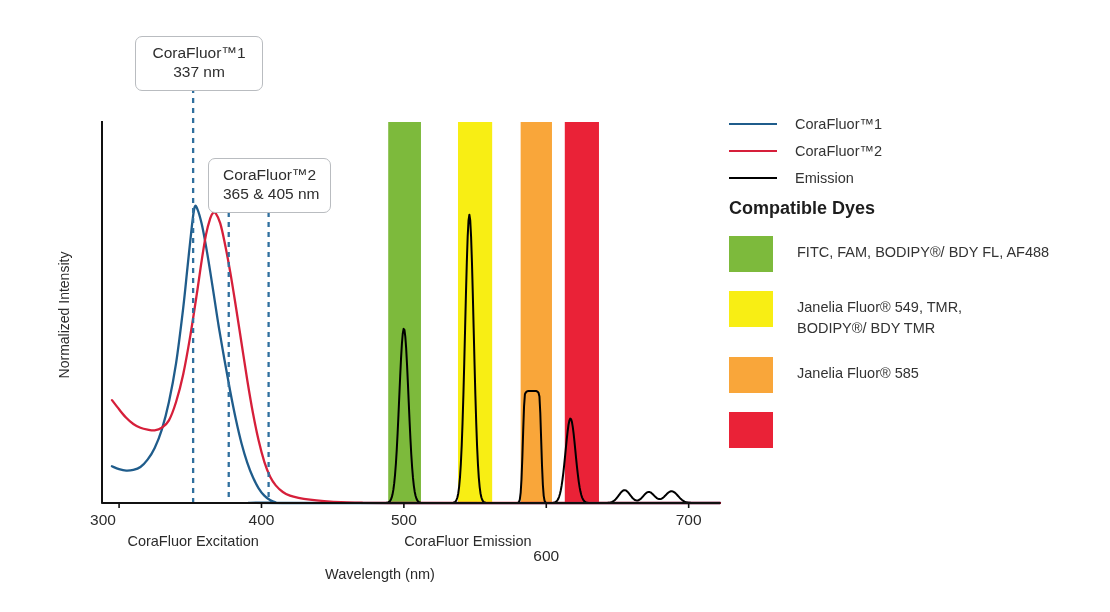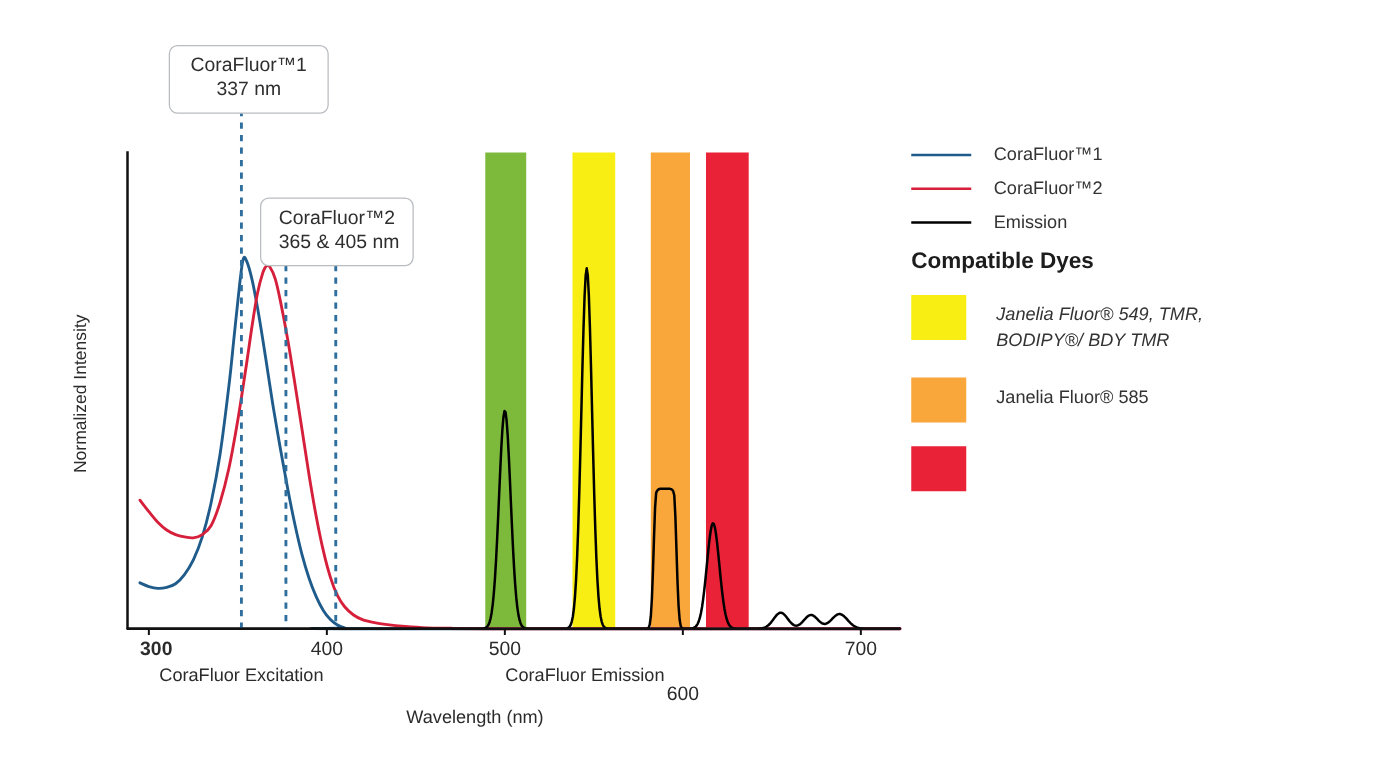--- a/index.html
+++ b/index.html
@@ -113,32 +113,36 @@
       <div class="legend-row">
         <div class="legend-line" style="border-top-color: rgb(0, 0, 0);"></div>
         <div class="legend-text">Emission</div>
       </div>
     </div>
 
   <div id="dyes">
     <div id="dyes-title">Compatible Dyes</div>
     <div id="dyes-list">
         <div class="dye-row">
+          <div class="dye-swatch" style="background: rgb(125, 186, 60);"></div>
+          <div class="dye-text" style="white-space: pre-line;">FITC, FAM, BODIPY®/ BDY FL, AF488</div>
+        </div>
+        <div class="dye-row">
           <div class="dye-swatch" style="background: rgb(248, 238, 20);"></div>
-          <div class="dye-text" style="white-space: pre-line; font-style: italic;">Janelia Fluor® 549, TMR,
+          <div class="dye-text" style="white-space: pre-line;">Janelia Fluor® 549, TMR,
 BODIPY®/ BDY TMR</div>
         </div>
         <div class="dye-row">
           <div class="dye-swatch" style="background: rgb(249, 166, 58);"></div>
           <div class="dye-text" style="white-space: pre-line;">Janelia Fluor® 585</div>
         </div>
         <div class="dye-row">
           <div class="dye-swatch" style="background: rgb(234, 34, 55);"></div>
         </div>
       </div>
   </div>
 
-<div class="axis-tick" style="left: 95px; top: 511px; font-weight: bold;">300</div>
+<div class="axis-tick" style="left: 73px; top: 511px;">300</div>
     <div class="axis-tick" style="left: 231.484px; top: 511px;">400</div>
     <div class="axis-tick" style="left: 373.88px; top: 511px;">500</div>
     <div class="axis-tick" style="left: 516.276px; top: 511px; margin-top: 36px;">600</div>
     <div class="axis-tick" style="left: 658.673px; top: 511px;">700</div>
   </div>
 
 </body></html>

